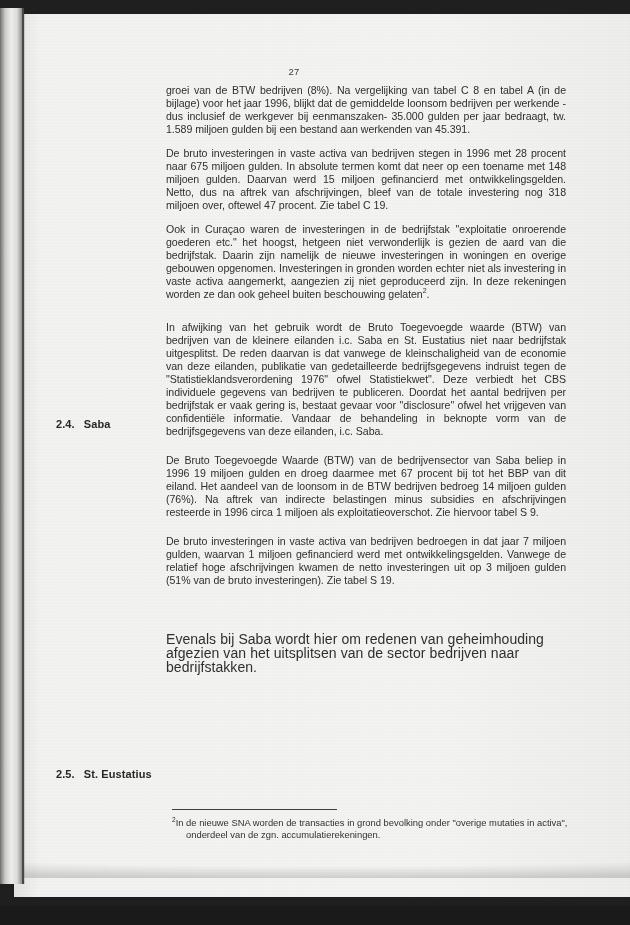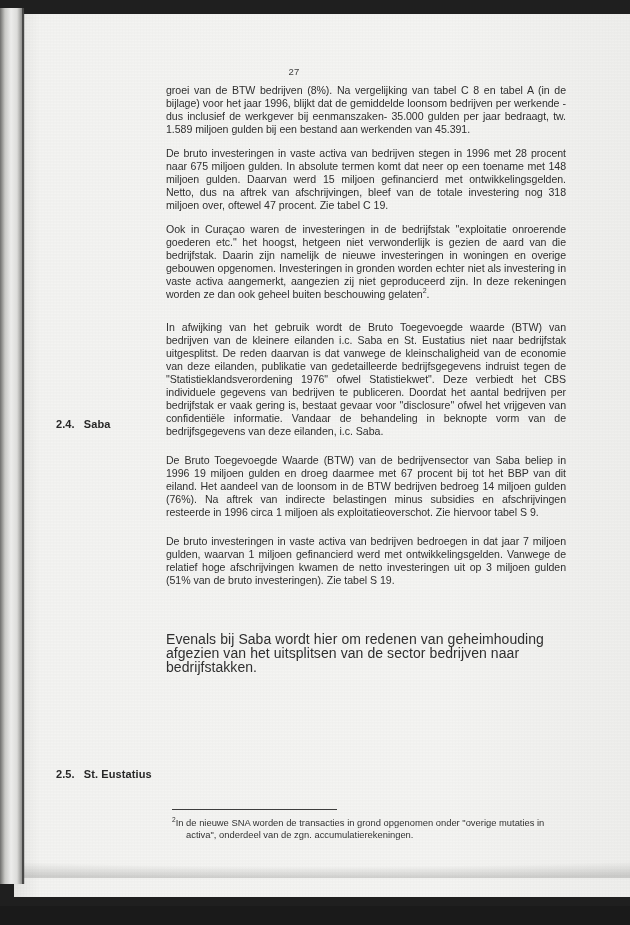--- a/index.html
+++ b/index.html
@@ -218,21 +218,21 @@
         <div style="height:34px"></div>
 
         <div class="block-serif">
           <p class="para tight">Evenals bij Saba wordt hier om redenen van geheimhouding afgezien van het uitsplitsen van de sector bedrijven naar bedrijfstakken.</p>
         </div>
 
       </div>
 
       <div class="footnote-zone">
         <div class="footnote-rule"></div>
-        <p class="footnote-text"><sup>2</sup><span>In de nieuwe SNA worden de transacties in grond opgenomen onder "overige mutaties in activa", onderdeel van de zgn. accumulatierekeningen.</span></p>
+        <p class="footnote-text"><sup>2</sup><span>In de nieuwe SNA worden de transacties in grond bevolking onder "overige mutaties in activa", onderdeel van de zgn. accumulatierekeningen.</span></p>
       </div>
 
     </div>
   </div>
 
   <div class="page-bottom-curve"></div>
   <div class="gutter"></div>
   <div class="gutter-inner-edge"></div>
 
 </div>

